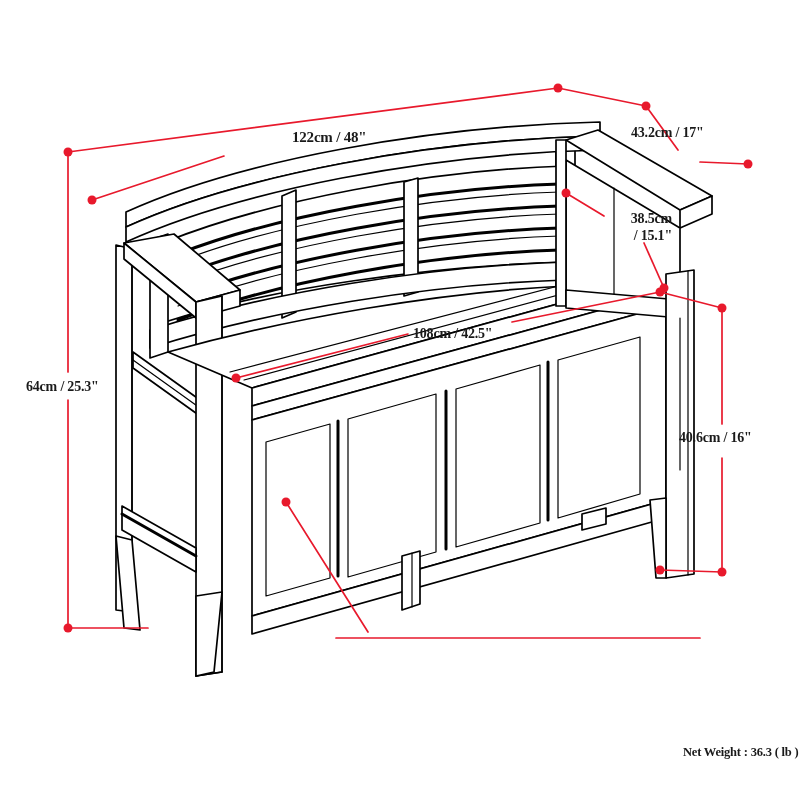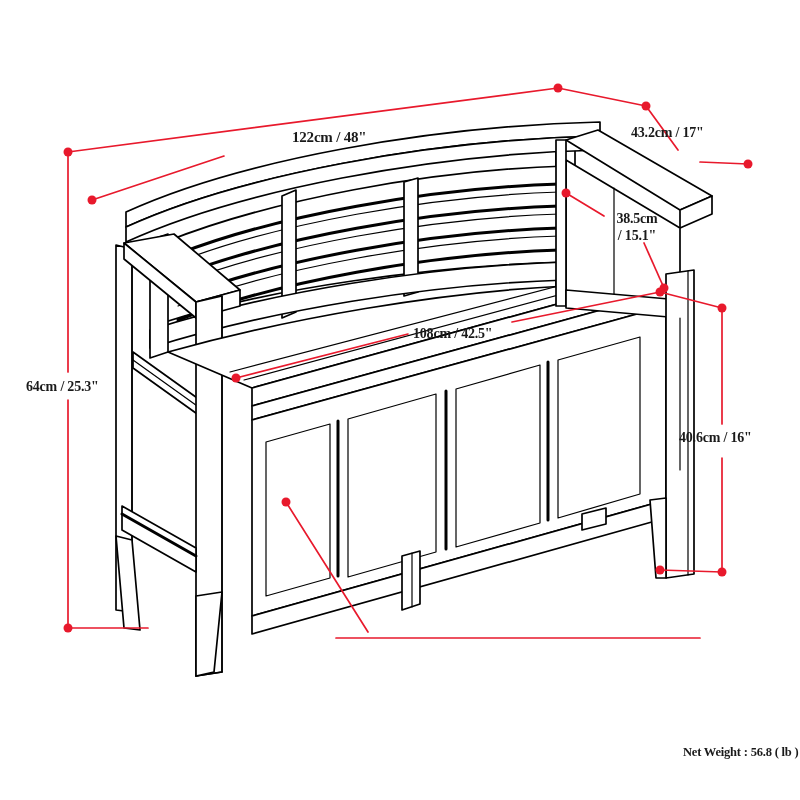--- a/index.html
+++ b/index.html
@@ -28,21 +28,21 @@
   .dim-label {
     position: absolute;
     font-family: "Liberation Serif", serif;
     font-weight: 700;
     color: #1a1a1a;
     white-space: nowrap;
     letter-spacing: -0.2px;
   }
   .dim-label.two-line {
     white-space: normal;
-    text-align: center;
+    text-align: right;
     line-height: 1.18;
   }
   #label-width-top      { left: 292px; top: 129px;  font-size: 15px; }
   #label-depth-right    { left: 631px; top: 125px;  font-size: 14px; }
   #label-back-height    { left: 602px; top: 211px;  font-size: 14px; width: 70px; }
   #label-seat-width     { left: 413px; top: 326px;  font-size: 14px; }
   #label-total-height   { left: 26px;  top: 379px;  font-size: 14px; }
   #label-seat-height    { left: 679px; top: 430px;  font-size: 14px; }
   #label-inner-space    { left: 371px; top: 620px;  font-size: 12.5px; }
   #label-net-weight     { left: 683px; top: 745px;  font-size: 12.5px; }
@@ -282,15 +282,15 @@
     <div>/ 15.1"</div>
   </div>
 
   <div class="dim-label" id="label-seat-width">108cm / 42.5"</div>
 
   <div class="dim-label" id="label-total-height">64cm / 25.3"</div>
 
   <div class="dim-label" id="label-seat-height">40.6cm / 16"</div>
 
 
-  <div class="dim-label" id="label-net-weight">Net Weight : 56.8 ( lb )</div>
+  <div class="dim-label" id="label-net-weight">Net Weight : 36.3 ( lb )</div>
 
 </div>
 
 </body></html>

